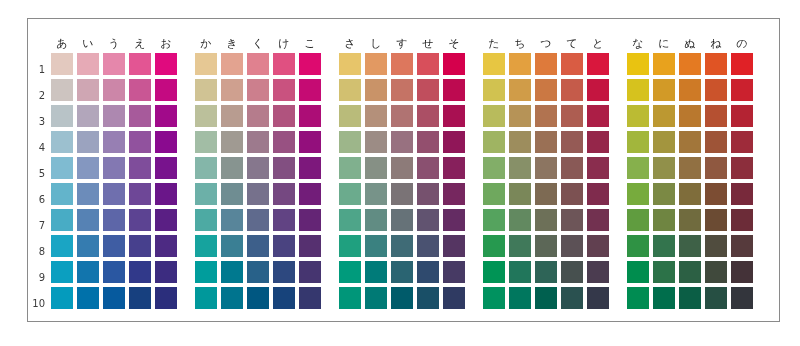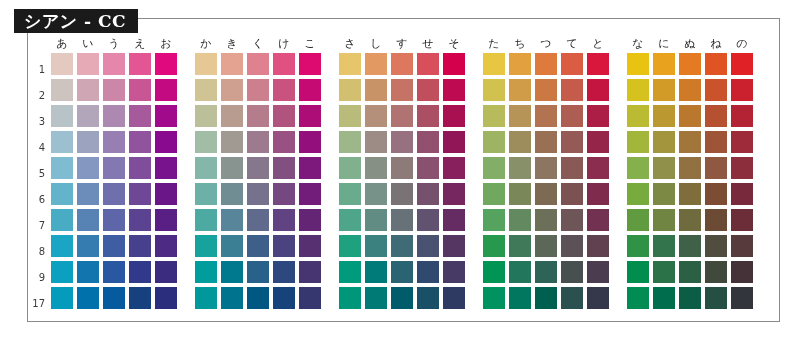--- a/index.html
+++ b/index.html
@@ -123,36 +123,33 @@
   }
   .swatch:last-child { margin-right: 0; }
 </style>
 </head>
 <body>
 
 <div id="chart-root">
 
   <div class="chart-frame"></div>
 
-  <div class="title-banner">
-    <span class="title-text">シアン - CC</span>
-  </div>
 
   <div class="grid-body">
     <div class="row-number-col" id="row-numbers">
         <div class="row-number">1</div>
         <div class="row-number">2</div>
         <div class="row-number">3</div>
         <div class="row-number">4</div>
         <div class="row-number">5</div>
         <div class="row-number">6</div>
         <div class="row-number">7</div>
         <div class="row-number">8</div>
         <div class="row-number">9</div>
-        <div class="row-number">17</div>
+        <div class="row-number">10</div>
       </div>
     <div class="groups-wrap" id="groups-wrap">
         <div class="swatch-group">
           <div class="group-headers">
             <div class="col-label">あ</div>
             <div class="col-label">い</div>
             <div class="col-label">う</div>
             <div class="col-label">え</div>
             <div class="col-label">お</div>
           </div>

